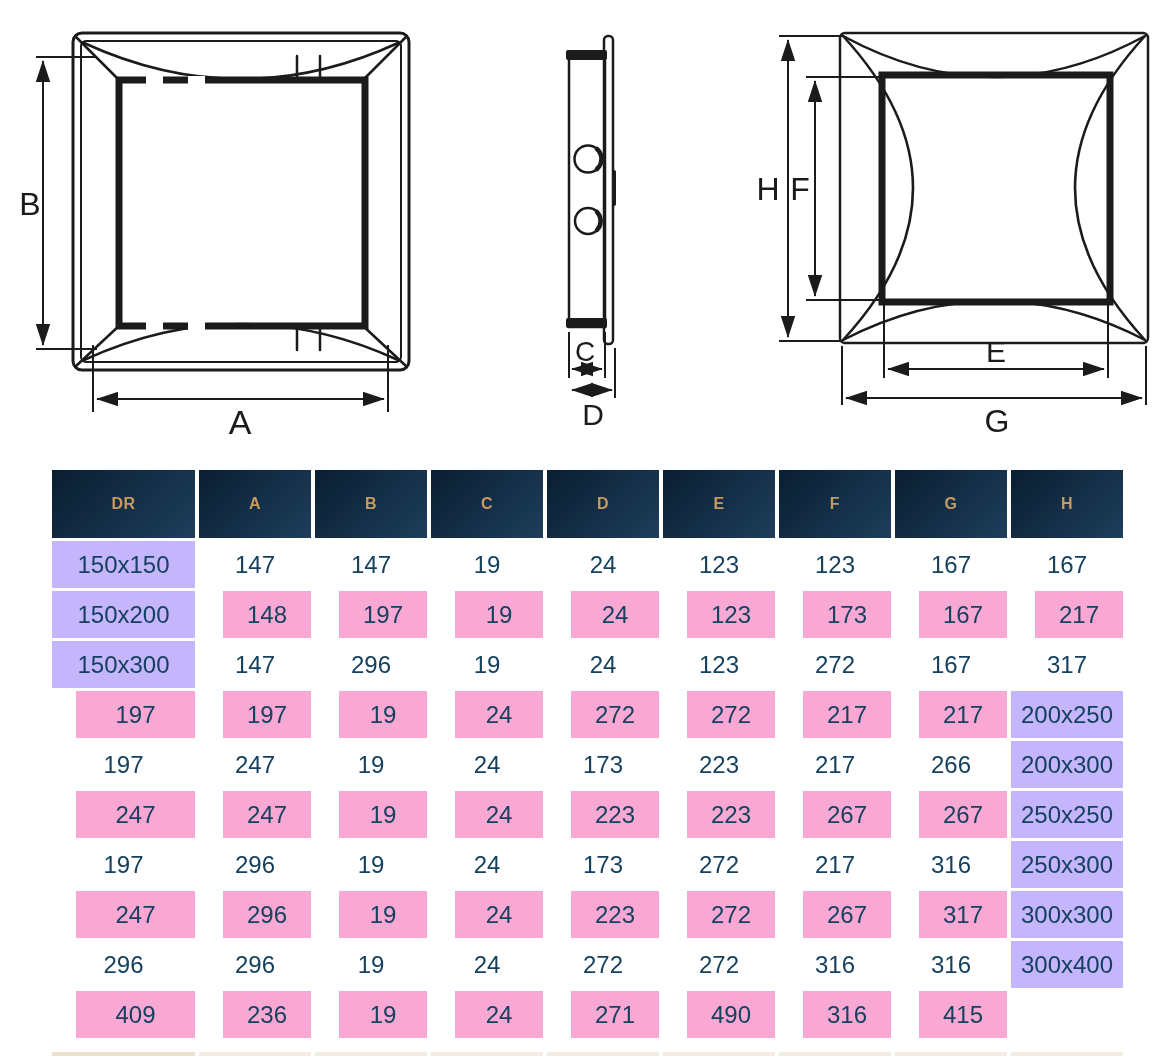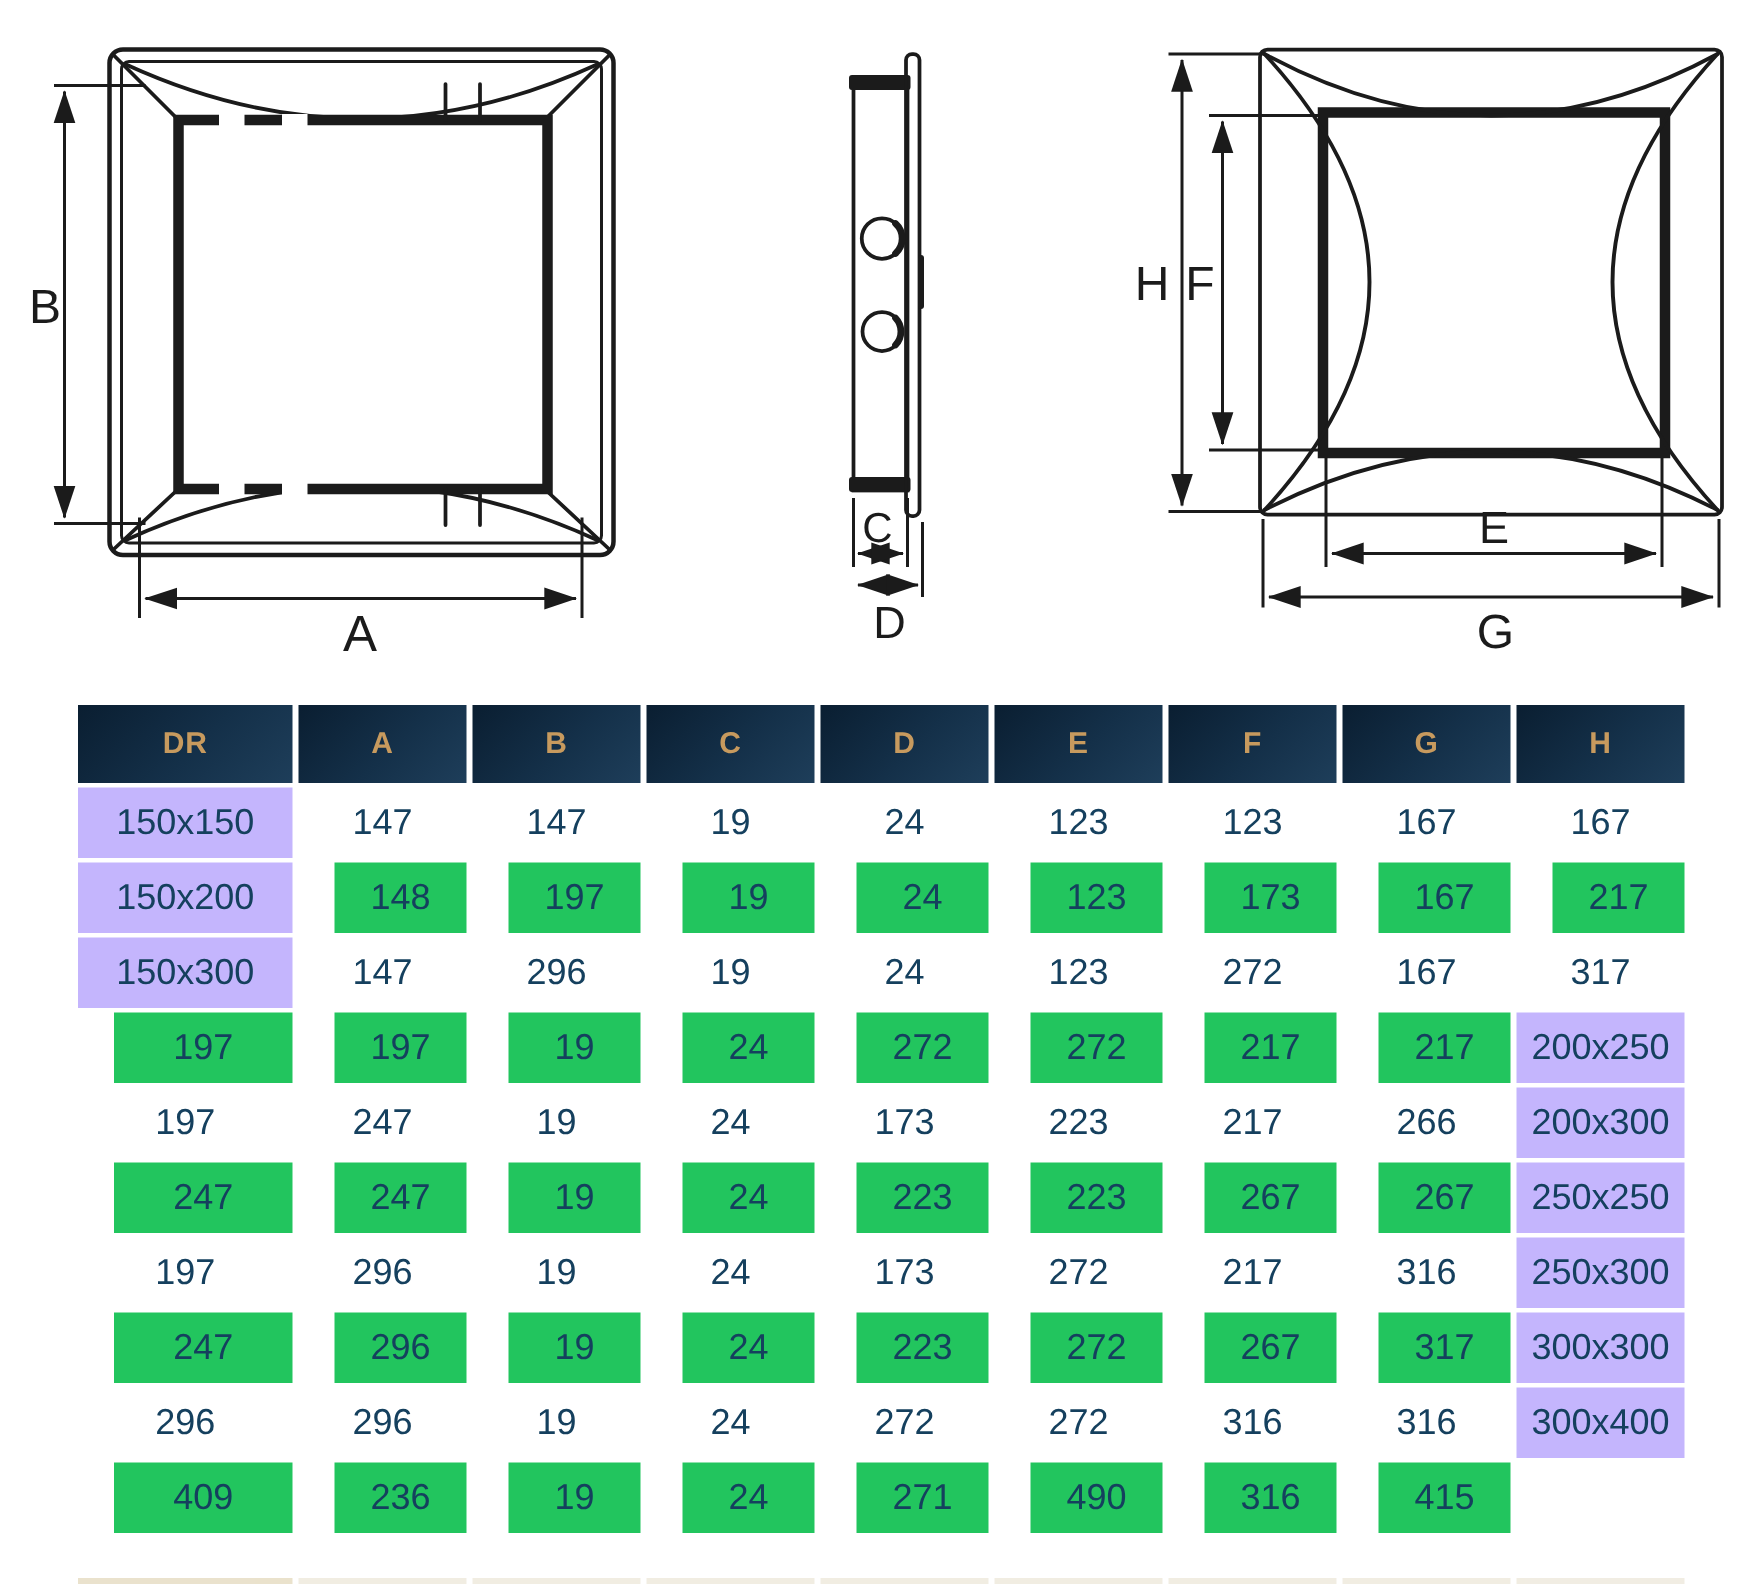--- a/index.html
+++ b/index.html
@@ -11,30 +11,30 @@
   #drawing-area{position:absolute;left:0;top:0;}
   svg text{fill:#1b1b1b;font-family:"Liberation Sans", sans-serif;}
 
   #spec-table{
     position:absolute;left:52px;top:470px;width:1071px;
     display:grid;
     grid-template-columns:143px repeat(8, 1fr);
     gap:3px 4px;
   }
   #spec-table .th{
-    height:52px;display:flex;align-items:center;justify-content:center;
+    height:68px;display:flex;align-items:center;justify-content:center;
     background:linear-gradient(135deg,#0a1e31 0%,#143049 55%,#1e3e5a 100%);
-    color:#c79a5e;font-weight:bold;font-size:20px;letter-spacing:.5px;
+    color:#c79a5e;font-weight:bold;font-size:16px;letter-spacing:.5px;
   }
   #spec-table .td{
     height:47px;display:flex;align-items:center;justify-content:center;
     font-size:24px;color:#15405e;background:#ffffff;
   }
   #spec-table .td.dr{background:#c4b5fd;}
-  #spec-table .row-beige{background:#22c55e;margin-left:24px;}
+  #spec-table .row-beige{background:#f9a8d4;margin-left:24px;}
 
   #next-row-hint{
     position:absolute;left:52px;top:1052px;width:1071px;height:4px;
     display:grid;grid-template-columns:143px repeat(8,1fr);gap:0 4px;
     opacity:.55;
   }
   #next-row-hint div{background:#e6dfcc;}
   #next-row-hint div:first-child{background:#d9cba4;}
 </style>
 </head>

